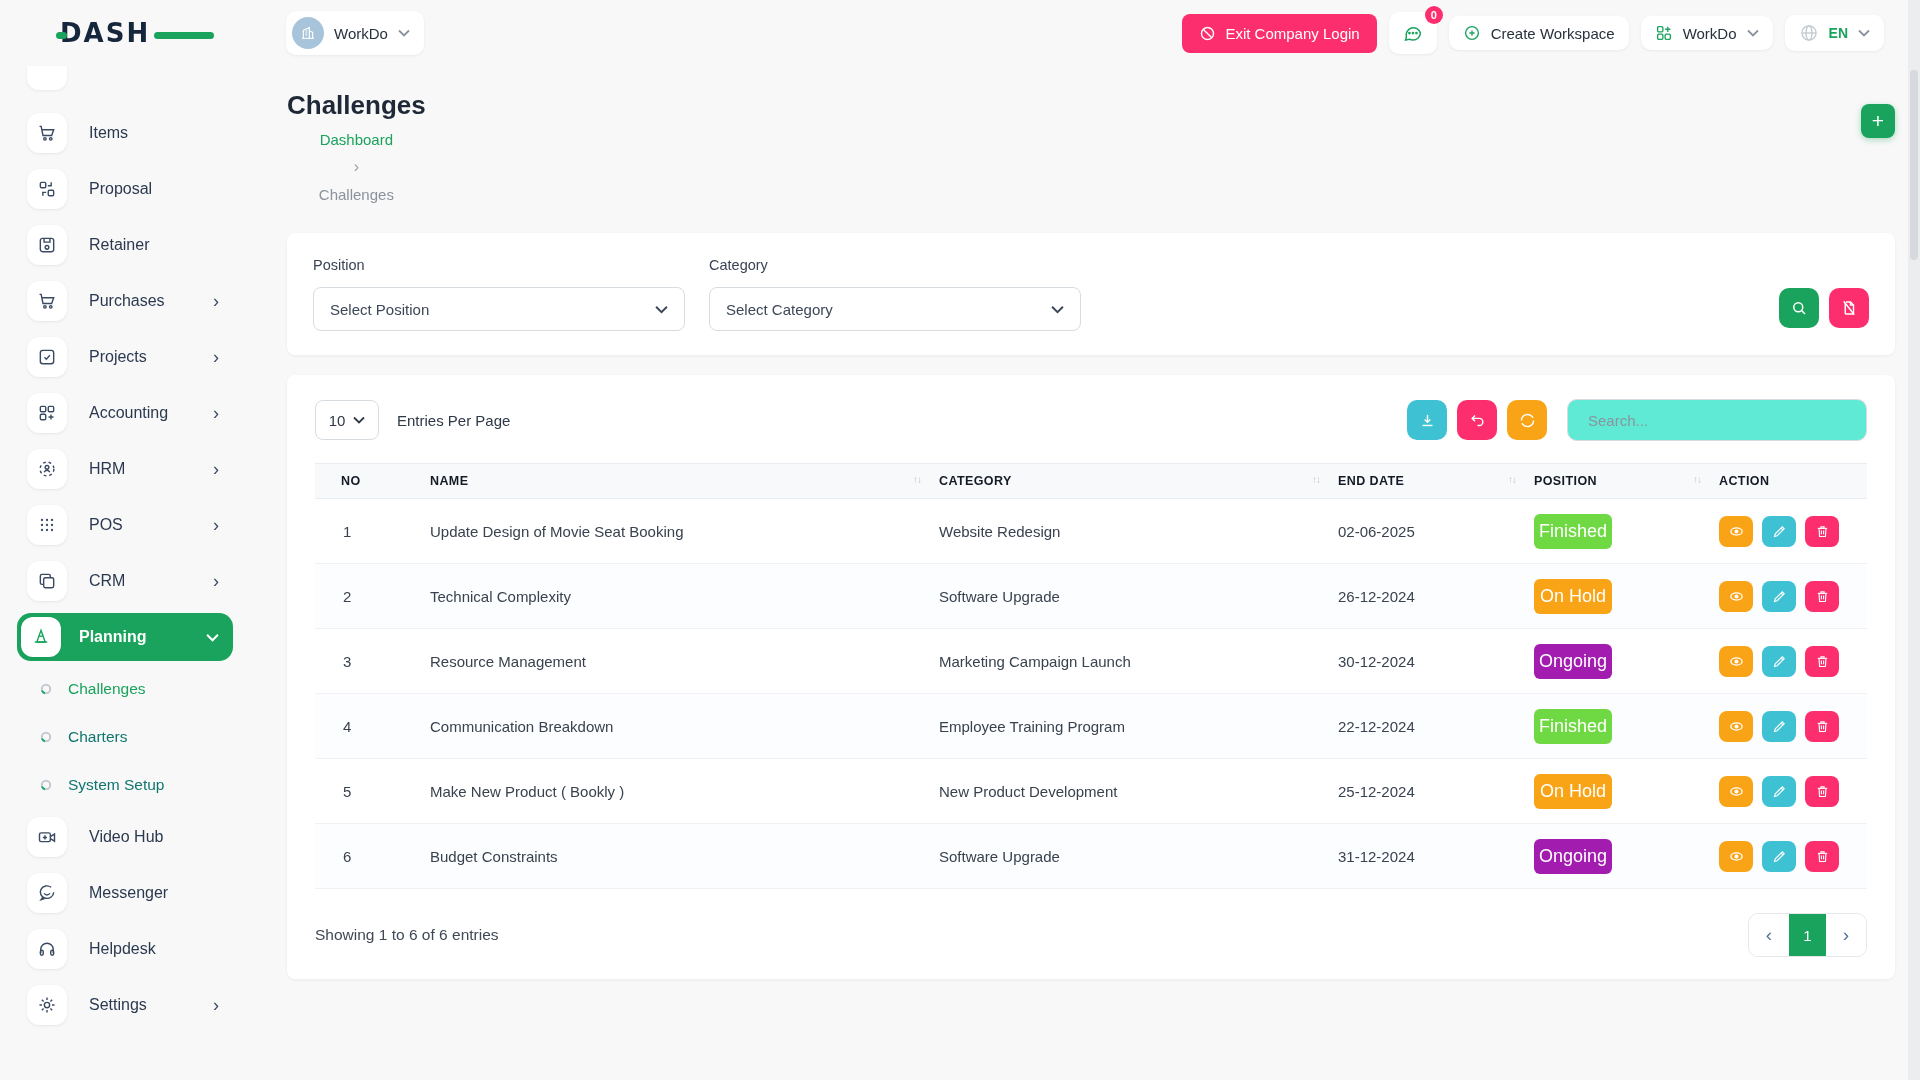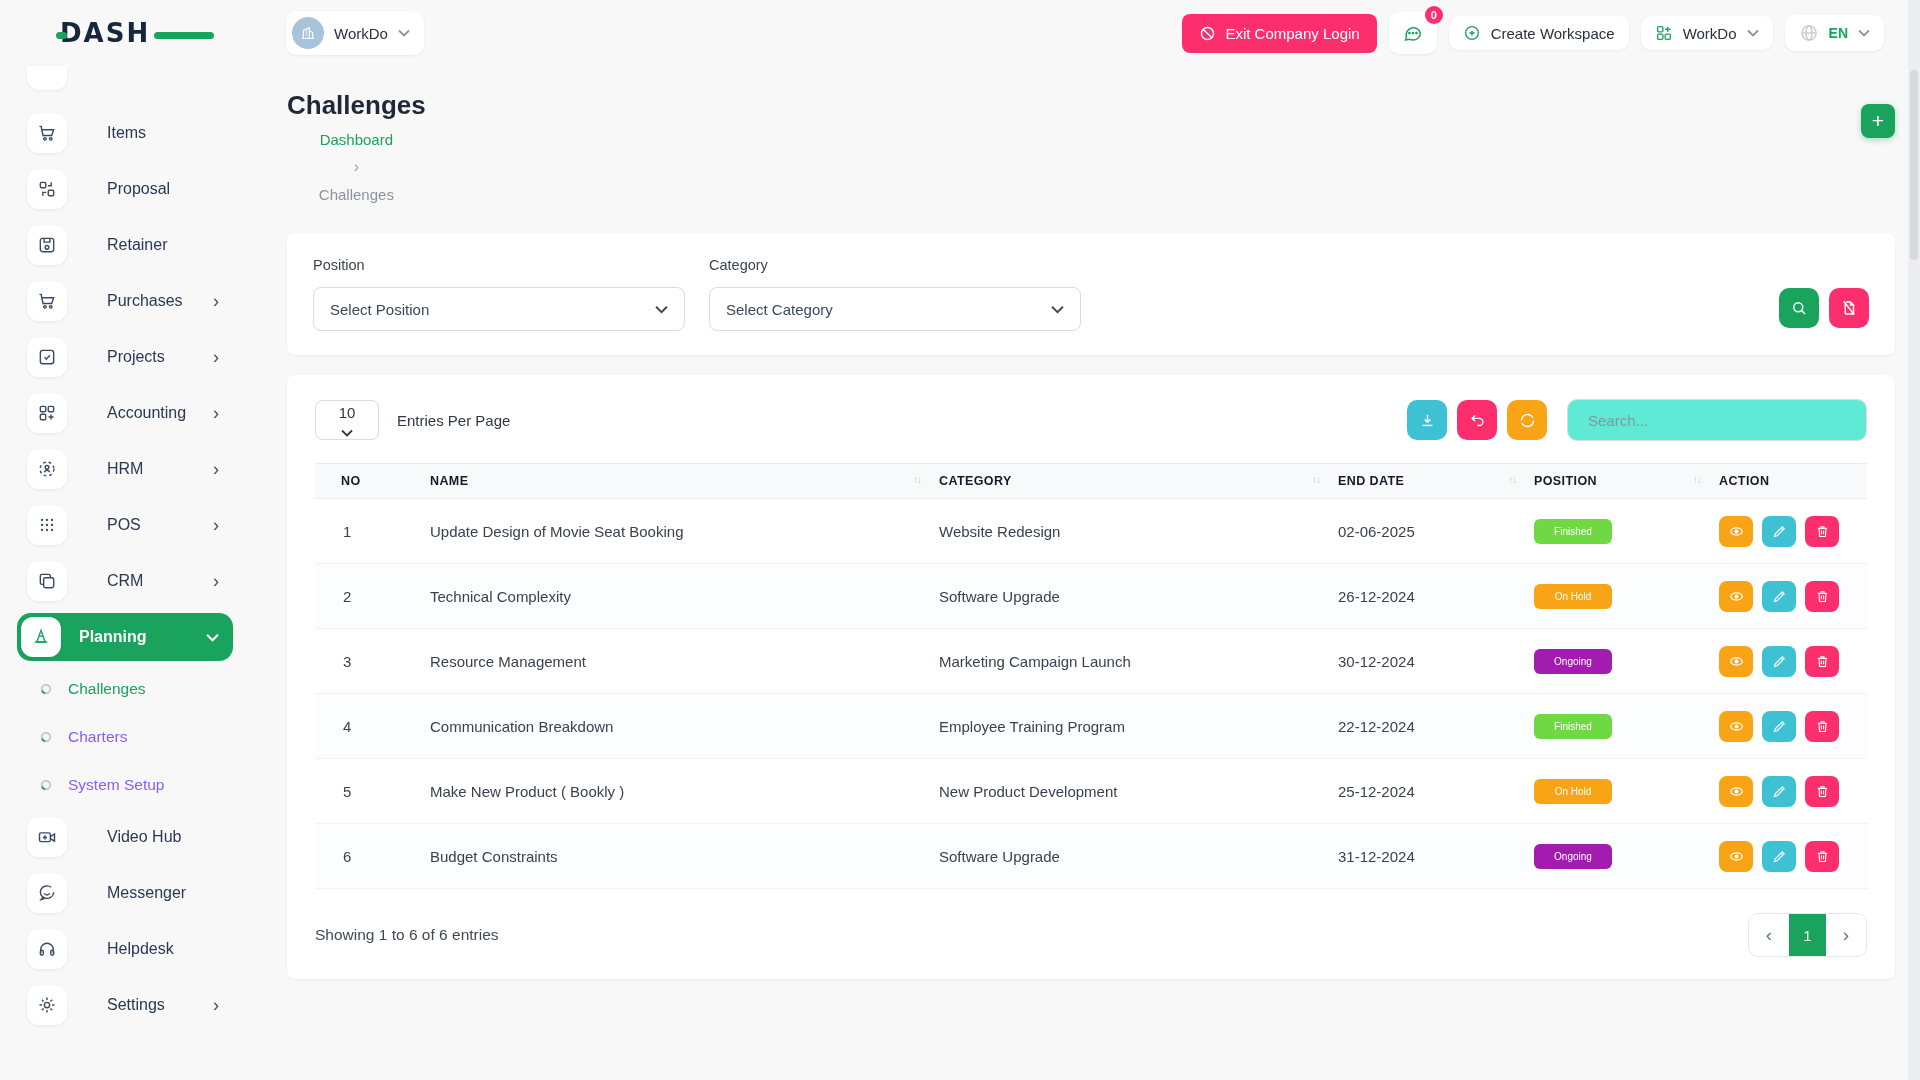--- a/index.html
+++ b/index.html
@@ -30,26 +30,26 @@
   .chat-badge { position:absolute; top:-6px; right:-6px; background:#fd2e6e; color:#fff; font-size:11px; font-weight:bold;
                 width:18px; height:18px; border-radius:50%; display:flex; align-items:center; justify-content:center; }
   .lang-green { color:#19a35c; font-weight:bold; font-size:14px; }
 
   
   .sidebar { position:absolute; left:0; top:66px; width:233px; bottom:0; padding:0 0 0 27px; }
   .peek-box { width:40px; height:24px; background:#fff; border-radius:0 0 12px 12px; box-shadow:0 1px 3px rgba(25,39,62,.07); margin-bottom:15px;}
   .side-item { display:flex; align-items:center; height:56px; cursor:pointer; padding-right:14px; }
   .icon-box { width:40px; height:40px; background:#fff; border-radius:12px; box-shadow:0 1px 3px rgba(25,39,62,.08);
               display:flex; align-items:center; justify-content:center; flex:0 0 auto; color:#3b4a63; }
-  .side-label { margin-left:40px; font-size:16px; color:#2b3950; }
+  .side-label { margin-left:22px; font-size:16px; color:#2b3950; }
   .side-chev { margin-left:auto; color:#3b4a63; font-size:18px; line-height:1; }
   .side-item.active-parent { background:#19a35c; border-radius:14px; margin-left:-10px; padding:4px 14px 4px 4px; height:48px; margin-top:4px; margin-bottom:4px; }
   .side-item.active-parent .side-label { color:#fff; font-weight:bold; margin-left:18px; }
   .sub-item { display:flex; align-items:center; height:48px; padding-left:13px; cursor:pointer; }
-  .sub-label { margin-left:16px; font-size:15.5px; color:#8b5cf6; }
+  .sub-label { margin-left:16px; font-size:15.5px; color:#0f766e; }
   .sub-item.active .sub-label { color:#19a35c; }
 
   
   .main { margin-left:233px; padding:24px 25px 0 54px; }
   .page-head { display:flex; align-items:flex-start; }
   .page-title { font-size:26px; font-weight:600; color:#1f2837; }
   .breadcrumb { margin-top:10px; font-size:15px; display:flex; align-items:center; gap:10px;flex-direction:column; }
   .crumb-home { color:#19a35c; cursor:pointer; }
   .crumb-sep { color:#9aa1ab; font-size:16px; }
   .crumb-cur { color:#8b929c; }
@@ -68,38 +68,38 @@
   .sq-btn { width:40px; height:40px; border:none; border-radius:10px; display:flex; align-items:center; justify-content:center; cursor:pointer; color:#fff; }
   .btn-green { background:#19a35c; }
   .btn-pink  { background:#fd2e6e; }
   .btn-cyan  { background:#3ec1d3; }
   .btn-orange{ background:#f9a316; }
 
   
   .table-card { margin-top:20px; padding:24px 28px 22px; }
   .table-toolbar { display:flex; align-items:center; }
   .page-size { width:64px; height:40px; border:1px solid #d7dce1; border-radius:8px; display:flex; align-items:center;
-               justify-content:center; gap:8px; font-size:15px; color:#2f3847; cursor:pointer;flex-direction:column; }
+               justify-content:center; gap:8px; font-size:15px; color:#2f3847; cursor:pointer; }
   .entries-label { margin-left:18px; font-size:15px; color:#2f3847; }
   .toolbar-right { margin-left:auto; display:flex; align-items:center; gap:10px; }
   .search-input { width:300px; height:42px; border:1px solid #d7dce1; border-radius:10px; margin-left:10px;
                   padding:0 20px; font-size:15px; color:#3c4757; font-family:inherit; outline:none; background:#5eead4; }
   .search-input::placeholder { color:#8a94a0; }
 
   table { width:100%; border-collapse:collapse; margin-top:22px; table-layout:fixed; }
   thead th { background:#f8f9fb; border-top:1px solid #e9ecf0; border-bottom:1px solid #e9ecf0;
              font-size:12.5px; font-weight:bold; color:#141a26; text-align:left; padding:10px 0; letter-spacing:.4px; }
   thead th.col-no { padding-left:26px; }
   .sort { float:right; margin-right:18px; color:#c2c7d0; font-size:10px; letter-spacing:-1px; font-weight:normal; }
   tbody td { border-bottom:1px solid #f0f1f4; height:65px; font-size:15px; color:#39424f; padding:0; }
   tbody td.col-no { padding-left:28px; }
   tbody tr:nth-child(even) td { background:#fcfdfe; }
 
   .badge { display:inline-block; width:78px; text-align:center; padding:7px 0; border-radius:6px;
-           color:#fff; font-size:10px; }
+           color:#fff; font-size:18px; }
   .badge[data-status="finished"] { background:#6fd943; }
   .badge[data-status="on-hold"]  { background:#f9a316; }
   .badge[data-status="ongoing"]  { background:#a21caf; }
 
   .row-actions { display:flex; gap:9px; }
   .act-btn { width:34px; height:31px; border:none; border-radius:8px; display:flex; align-items:center; justify-content:center; cursor:pointer; color:#fff; }
 
   .table-footer { display:flex; align-items:center; margin-top:24px; }
   .showing-text { font-size:15.5px; color:#3f4855; }
   .pagination { margin-left:auto; display:flex; align-items:stretch; height:44px; border:1px solid #e4e7eb;

